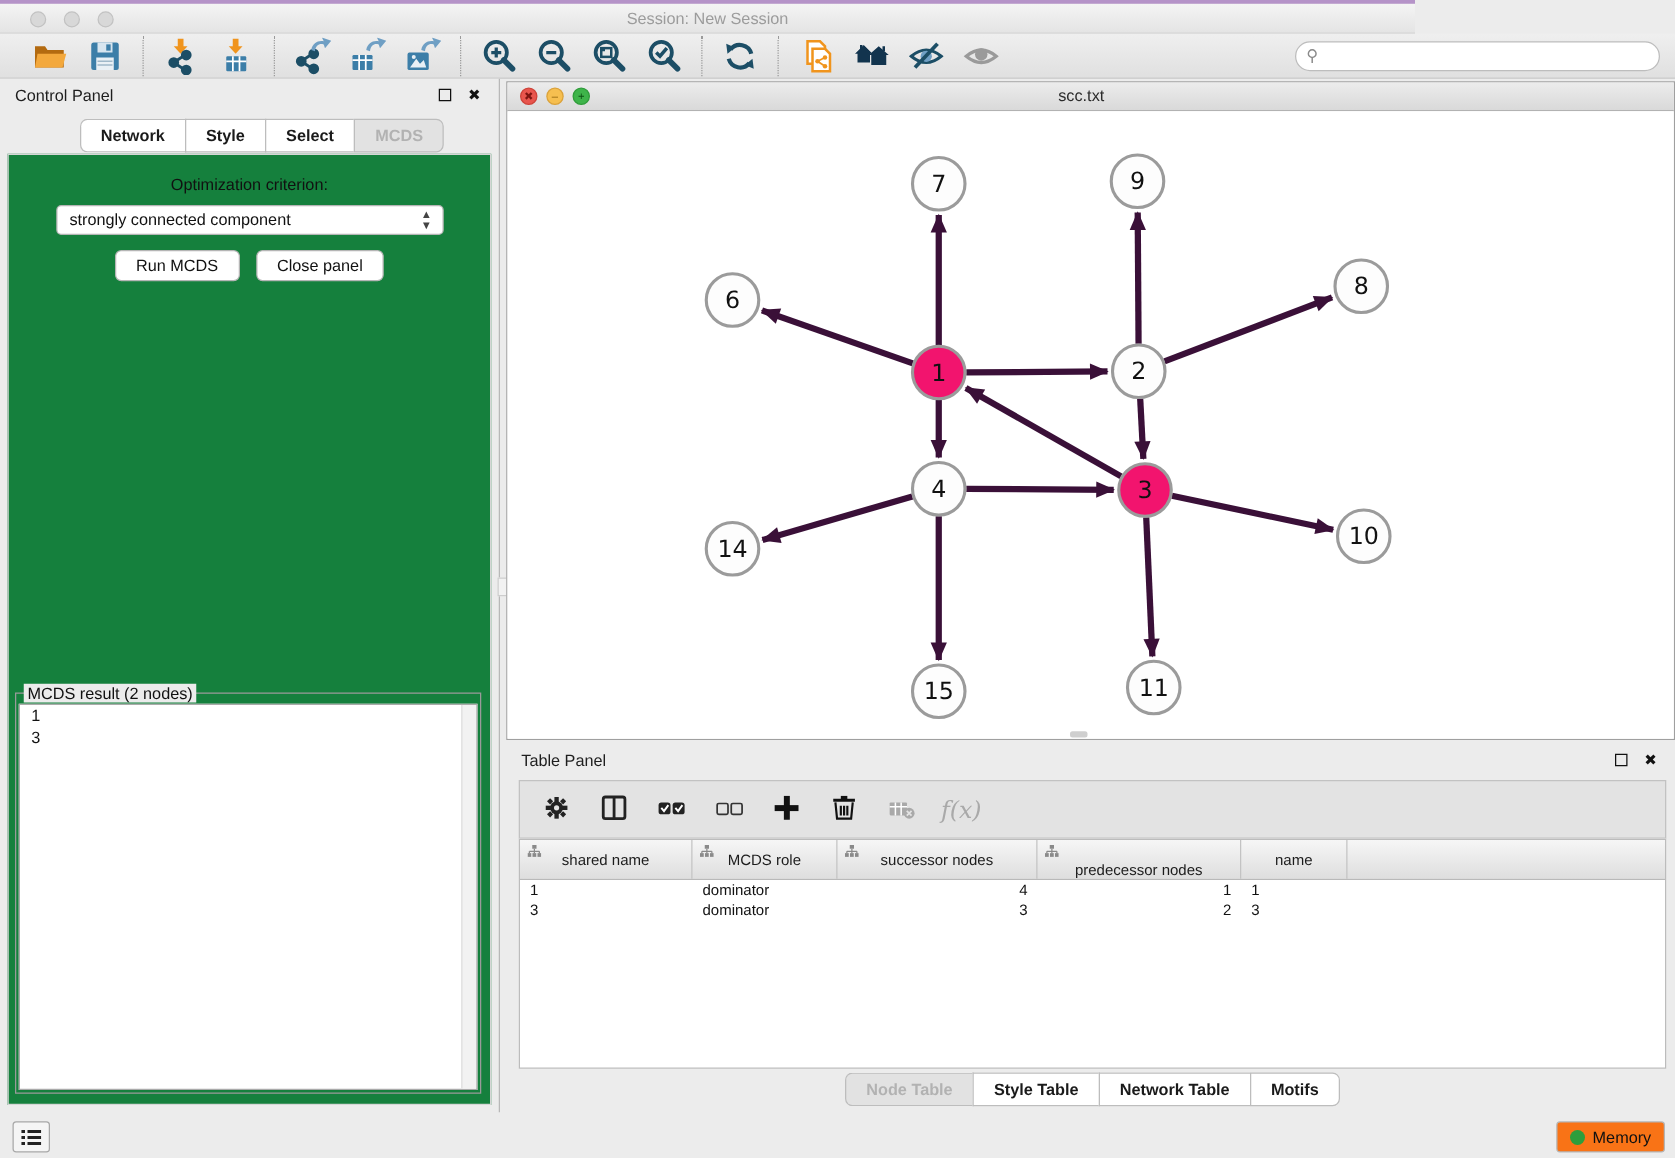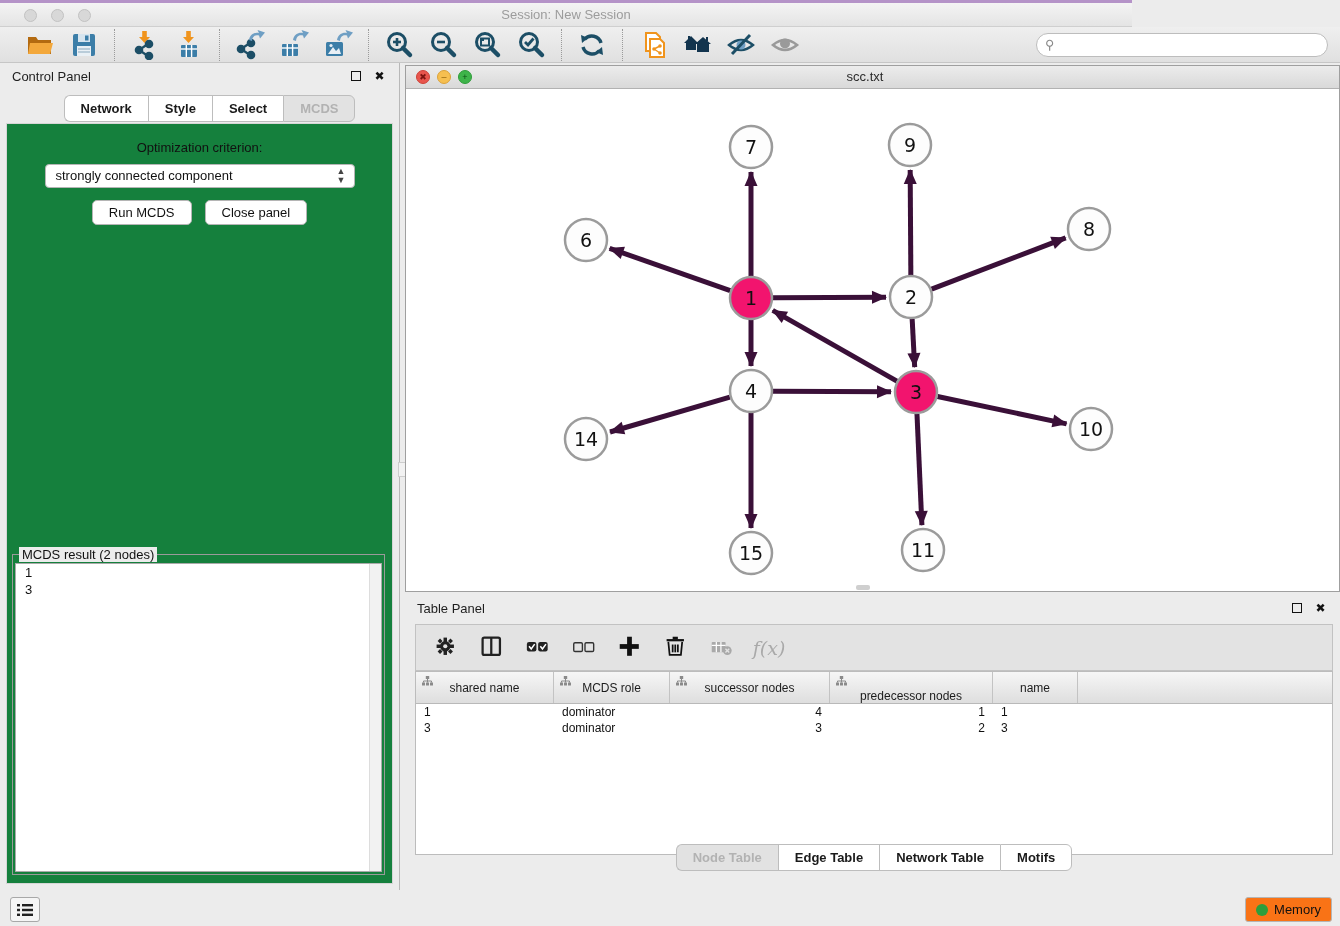--- a/index.html
+++ b/index.html
@@ -97,21 +97,21 @@
     background:#fff; border:1px solid #bcbcbc; overflow:hidden; }
   #tp-header { display:flex; height:32px;
     background:linear-gradient(#f6f6f6,#dedede); border-bottom:1px solid #b9b9b9; }
   .th { display:flex; align-items:center; justify-content:center; gap:6px;
     font-size:12px; color:#1c1c1c; border-right:1px solid #c3c3c3; position:relative; cursor:pointer; }
   .th .treeicon { position:absolute; left:6px; top:4px; }
   .trow { display:flex; height:16px; border-bottom:1px solid #fff; }
   .td { font-size:12px; line-height:16px; padding:0 8px; white-space:nowrap;
     overflow:hidden; color:#111; }
   .td.r { text-align:right; }
-  #tp-tabs { position:absolute; left:0; right:0; bottom:19px; display:flex; justify-content:center; }
+  #tp-tabs { position:absolute; left:0; right:0; bottom:5px; display:flex; justify-content:center; }
 
   
   #status-bar { position:absolute; left:0; top:890px; width:1340px; height:36px;
     background:#ececec; }
   #list-btn { position:absolute; left:10px; top:7px; width:30px; height:25px;
     background:#f5f5f5; border:1px solid #a8a8a8; border-radius:3px;
     display:flex; align-items:center; justify-content:center; cursor:pointer; }
   #memory-btn { position:absolute; right:8px; top:7px; height:25px;
     background:#f97316; border:1px solid #b5b5b5; border-radius:3px;
     display:flex; align-items:center; gap:6px; padding:0 10px; font-size:13px;
@@ -627,21 +627,21 @@
           <div class="td" style="width: 138px;">3</div>
           <div class="td" style="width: 116px;">dominator</div>
           <div class="td r" style="width: 160px;">3</div>
           <div class="td r" style="width: 163px;">2</div>
           <div class="td" style="width: 85px;">3</div>
         </div>
       </div>
   </div>
   <div id="tp-tabs">
       <div class="tab active">Node Table</div>
-      <div class="tab">Edge Table</div>
+      <div class="tab">Style Table</div>
       <div class="tab">Network Table</div>
       <div class="tab">Motifs</div>
     </div>
 </div>
 
 <div id="status-bar">
   <div id="list-btn">
     <svg width="16" height="14" viewBox="0 0 16 14">
       <g fill="#222">
         <rect x="0" y="1" width="3" height="2.4"></rect>

